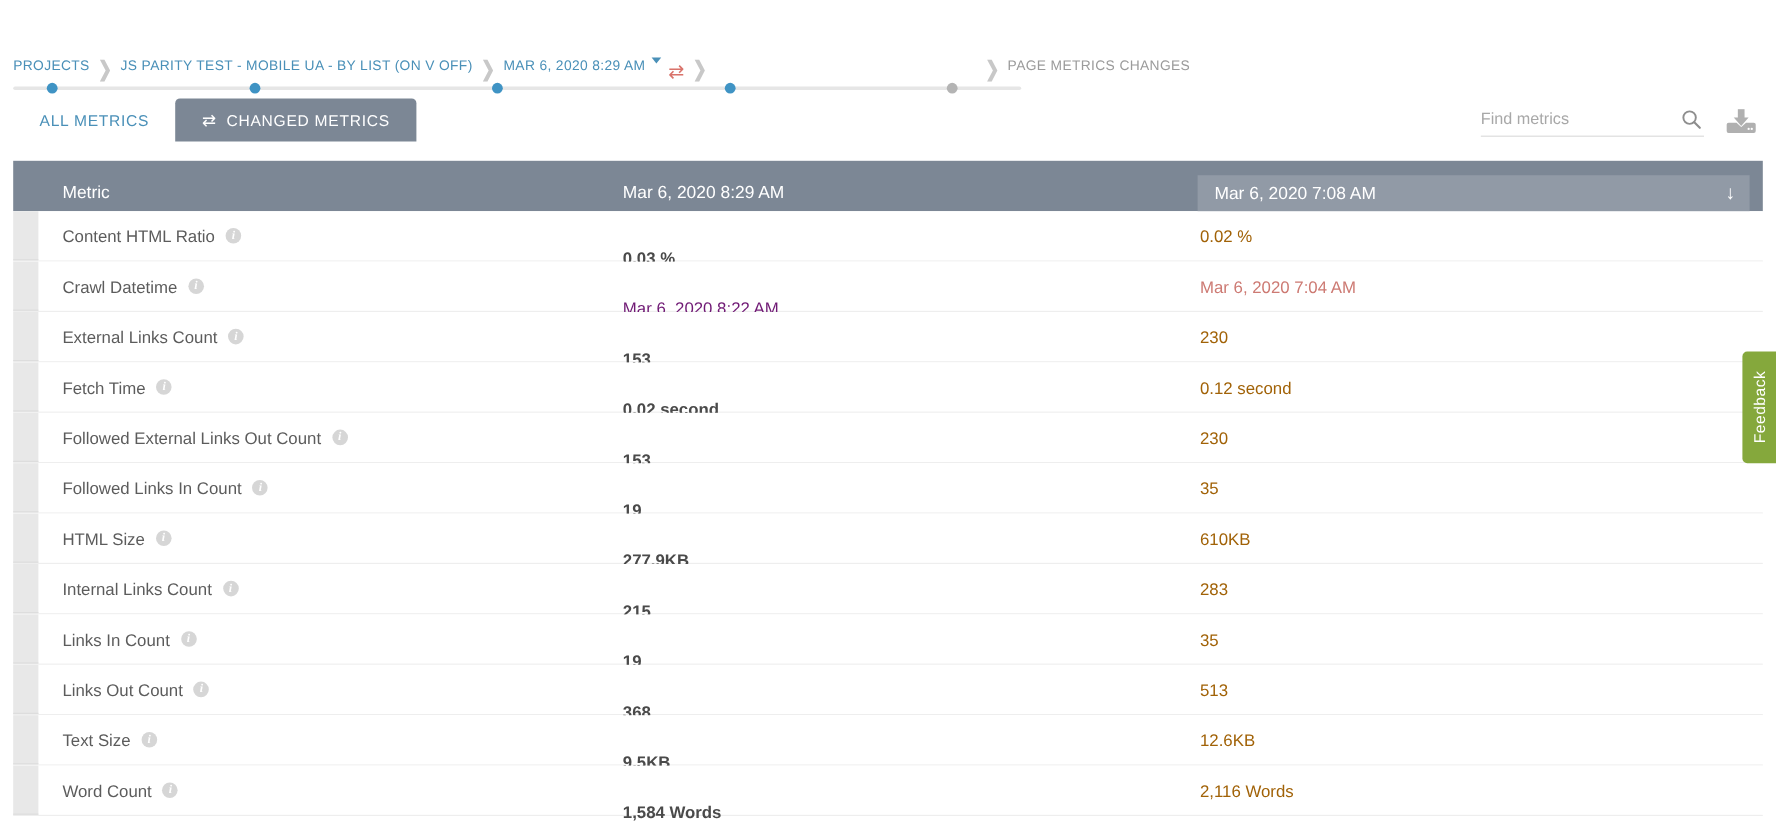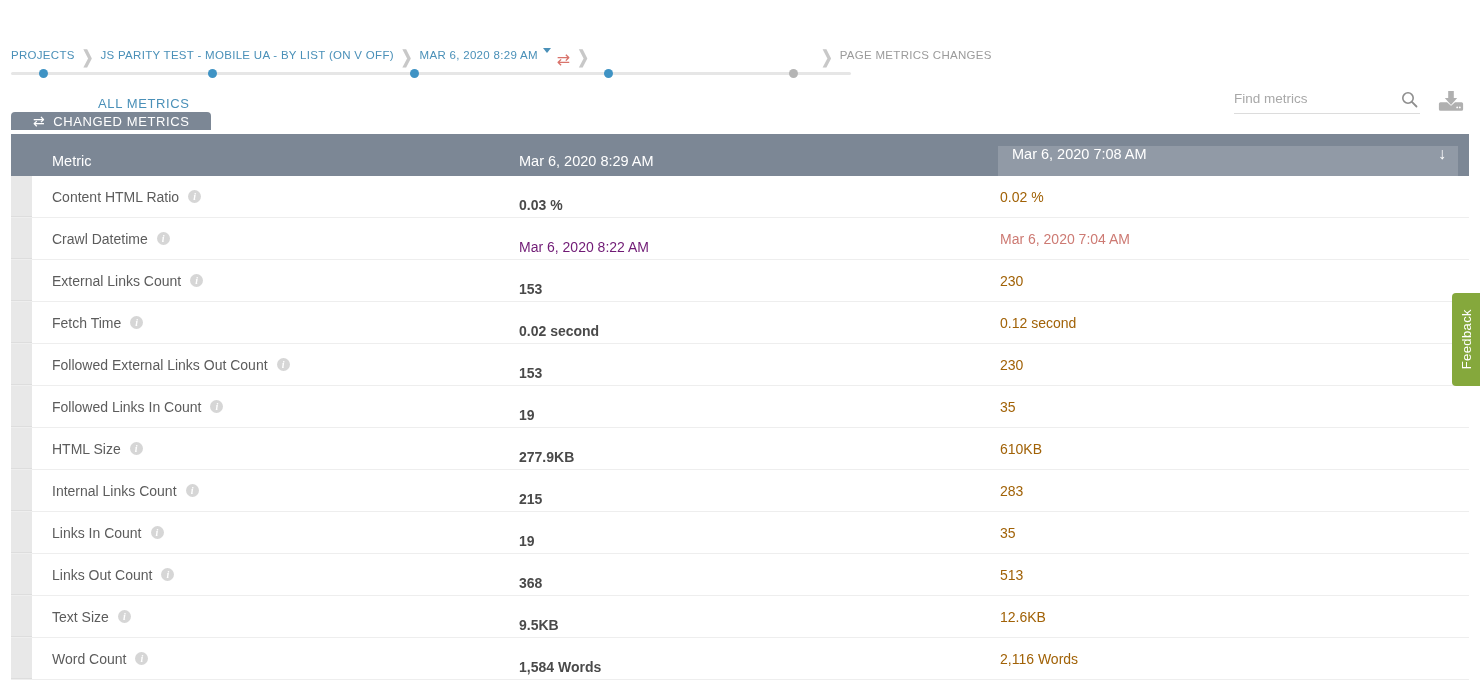--- a/index.html
+++ b/index.html
@@ -100,25 +100,24 @@
     cursor: pointer;
   }
   #breadcrumb-track .track-dot.inactive {
     background: #b4b4b4;
   }
 
   
   #tab-strip {
     position: absolute;
     left: 11px;
-    top: 94px;
+    top: 82px;
     height: 36px;
     display: flex;
     align-items: flex-end;
-    flex-direction: column;
   }
   .tab {
     height: 36px;
     display: flex;
     align-items: center;
     padding: 0 22px;
     font-size: 13px;
     letter-spacing: 0.6px;
     text-transform: uppercase;
     border-radius: 4px 4px 0 0;
@@ -212,21 +211,21 @@
   #th-col2-select {
     position: absolute;
     left: 987px;
     top: 12px;
     width: 460px;
     height: 33px;
     background: #919aa6;
     border-bottom: 1px solid #cfd4da;
     box-sizing: border-box;
     display: flex;
-    align-items: flex-start;
+    align-items: center;
     justify-content: space-between;
     padding: 0 12px 0 14px;
     cursor: pointer;
   }
   #th-col2-label {
     color: #ffffff;
     font-size: 14.5px;
   }
   .arrow-down-glyph {
     color: #ffffff;
@@ -273,21 +272,21 @@
     font-family: "Liberation Serif", serif;
     font-style: italic;
     font-weight: bold;
     margin-left: 9px;
     cursor: pointer;
     line-height: 1;
   }
   .t-cell-v1 {
     position: absolute;
     left: 508px;
-    top: 8px;
+    top: 18px;
     height: 41px;
     display: flex;
     align-items: center;
     font-size: 14px;
     font-weight: bold;
     color: #4a4a4a;
   }
   .t-cell-v1.plain { font-weight: normal; color: #701a75; }
   .t-cell-v2 {
     position: absolute;

